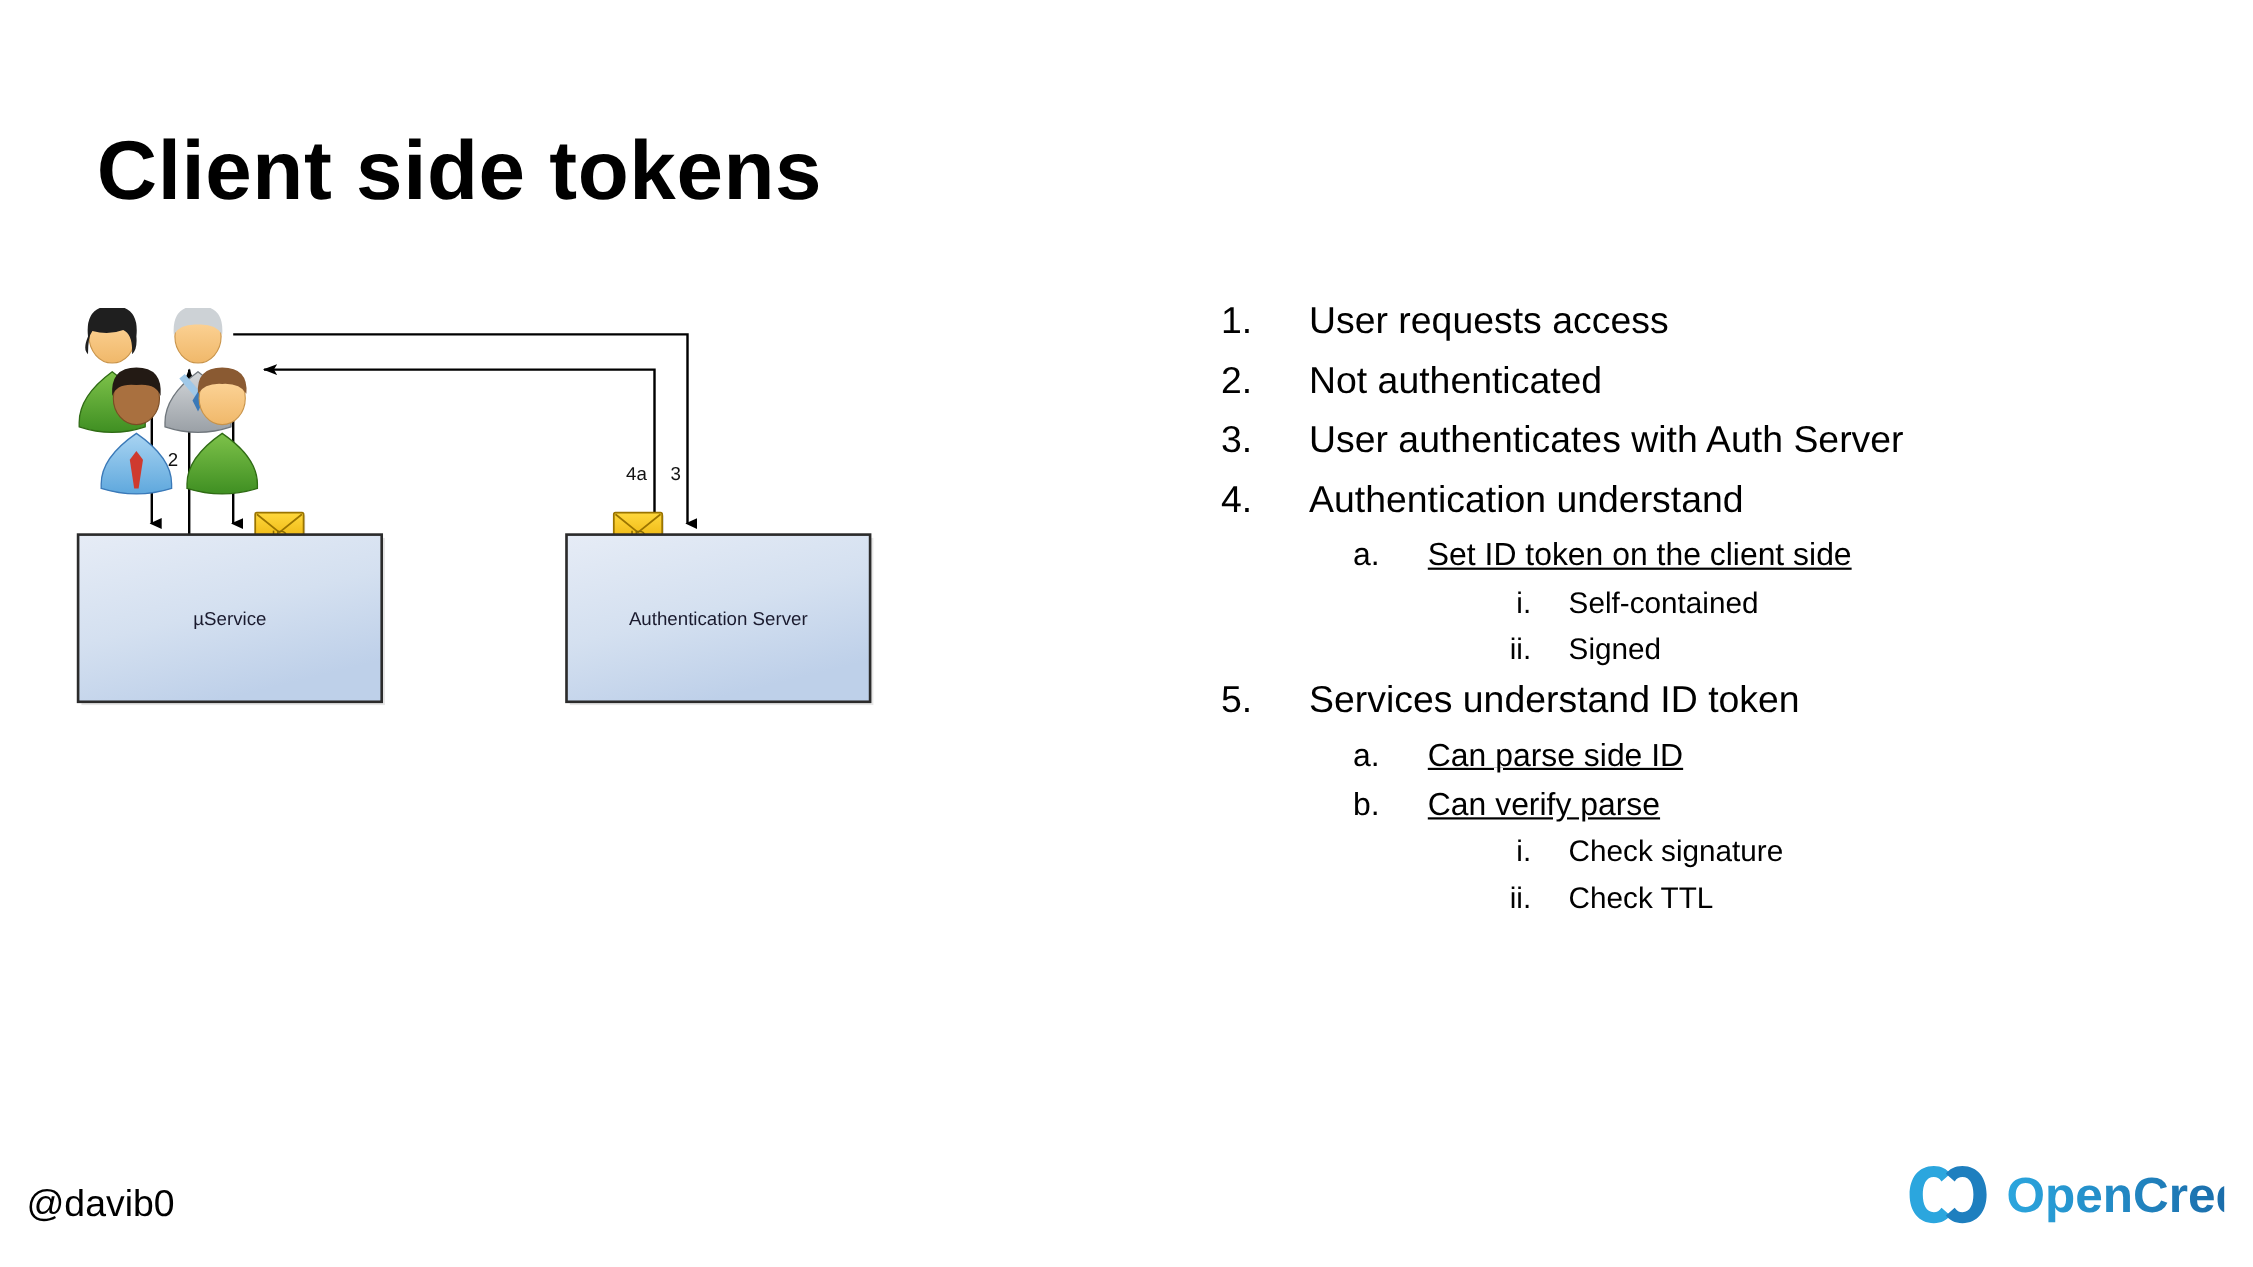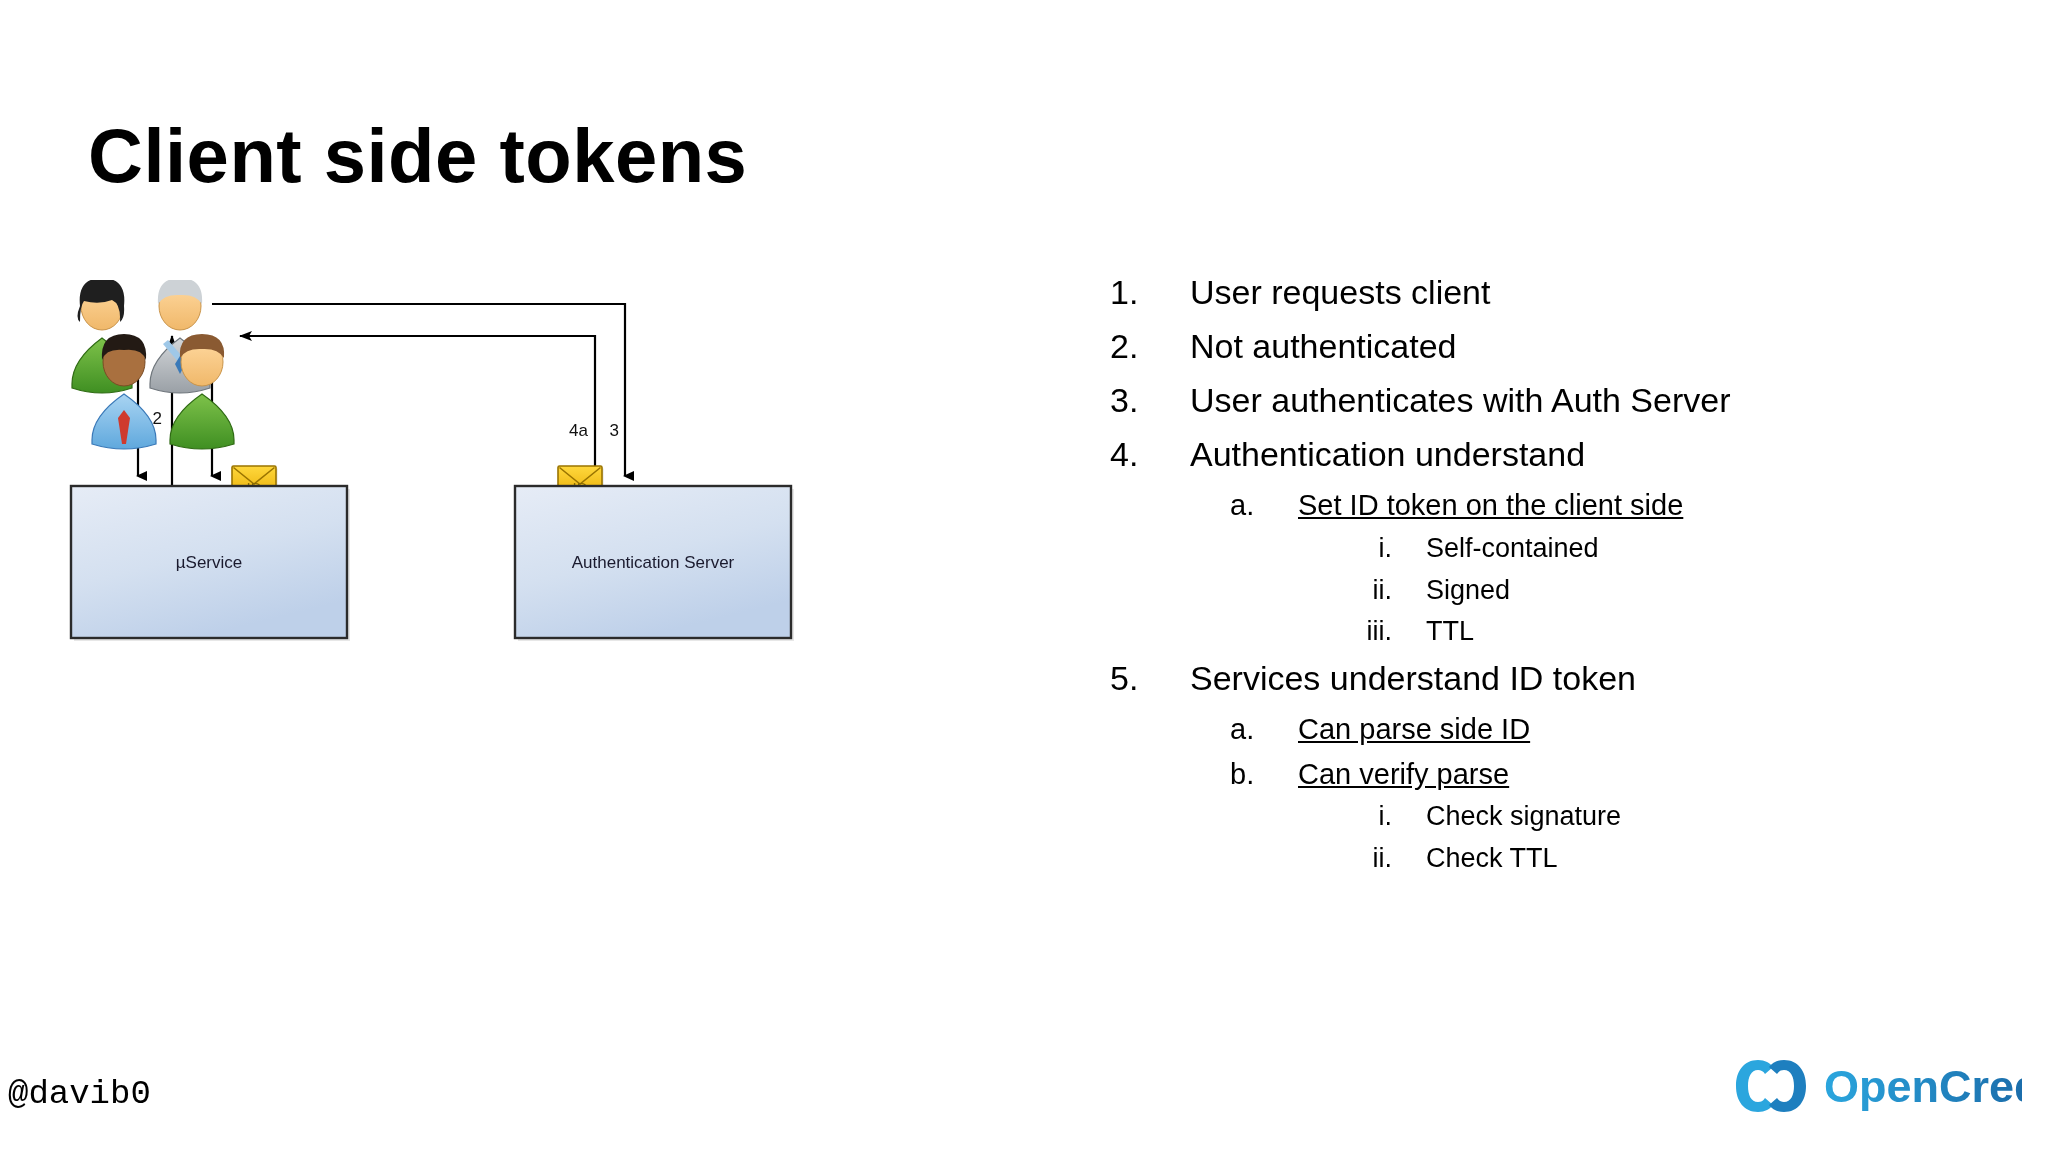--- a/index.html
+++ b/index.html
@@ -79,26 +79,25 @@
     padding-right: 34px;
     box-sizing: content-box;
   }
   .txt1 { font-size: 34px; line-height: 1.18; white-space: nowrap; }
   .txt2 { font-size: 29px; line-height: 1.18; white-space: nowrap; text-decoration: underline; }
   .txt3 { font-size: 27px; line-height: 1.18; white-space: nowrap; }
 
   
   #handle {
     position: absolute;
-    left: 8px;
+    left: 24px;
     top: 1075px;
     font-size: 34px;
     color: #000;
     white-space: nowrap;
-    font-family: Liberation Mono, monospace;
   }
   #logo {
     position: absolute;
     right: 26px;
     top: 1055px;
     height: 64px;
     display: flex;
     align-items: center;
   }
   #logo svg { display: block; }
@@ -219,21 +218,21 @@
       <rect x="455" y="206" width="276" height="152" fill="url(#boxGrad)" stroke="#2b2b2b" stroke-width="2.4"></rect>
       <text x="593" y="288" text-anchor="middle" font-family="Liberation Sans, sans-serif" font-size="17" fill="#1a1a2e">Authentication Server</text>
     </g>
   </svg>
 </div>
 
 <div id="steps-list">
 
   <div class="lvl1-row">
     <span class="marker1">1.</span>
-    <span class="txt1">User requests client</span>
+    <span class="txt1">User requests access</span>
   </div>
 
   <div class="lvl1-row">
     <span class="marker1">2.</span>
     <span class="txt1">Not authenticated</span>
   </div>
 
   <div class="lvl1-row">
     <span class="marker1">3.</span>
     <span class="txt1">User authenticates with Auth Server</span>
@@ -252,24 +251,20 @@
   <div class="lvl3-row">
     <span class="marker3">i.</span>
     <span class="txt3">Self-contained</span>
   </div>
 
   <div class="lvl3-row">
     <span class="marker3">ii.</span>
     <span class="txt3">Signed</span>
   </div>
 
-  <div class="lvl3-row">
-    <span class="marker3">iii.</span>
-    <span class="txt3">TTL</span>
-  </div>
 
   <div class="lvl1-row">
     <span class="marker1">5.</span>
     <span class="txt1">Services understand ID token</span>
   </div>
 
   <div class="lvl2-row">
     <span class="marker2">a.</span>
     <span class="txt2">Can parse side ID</span>
   </div>

